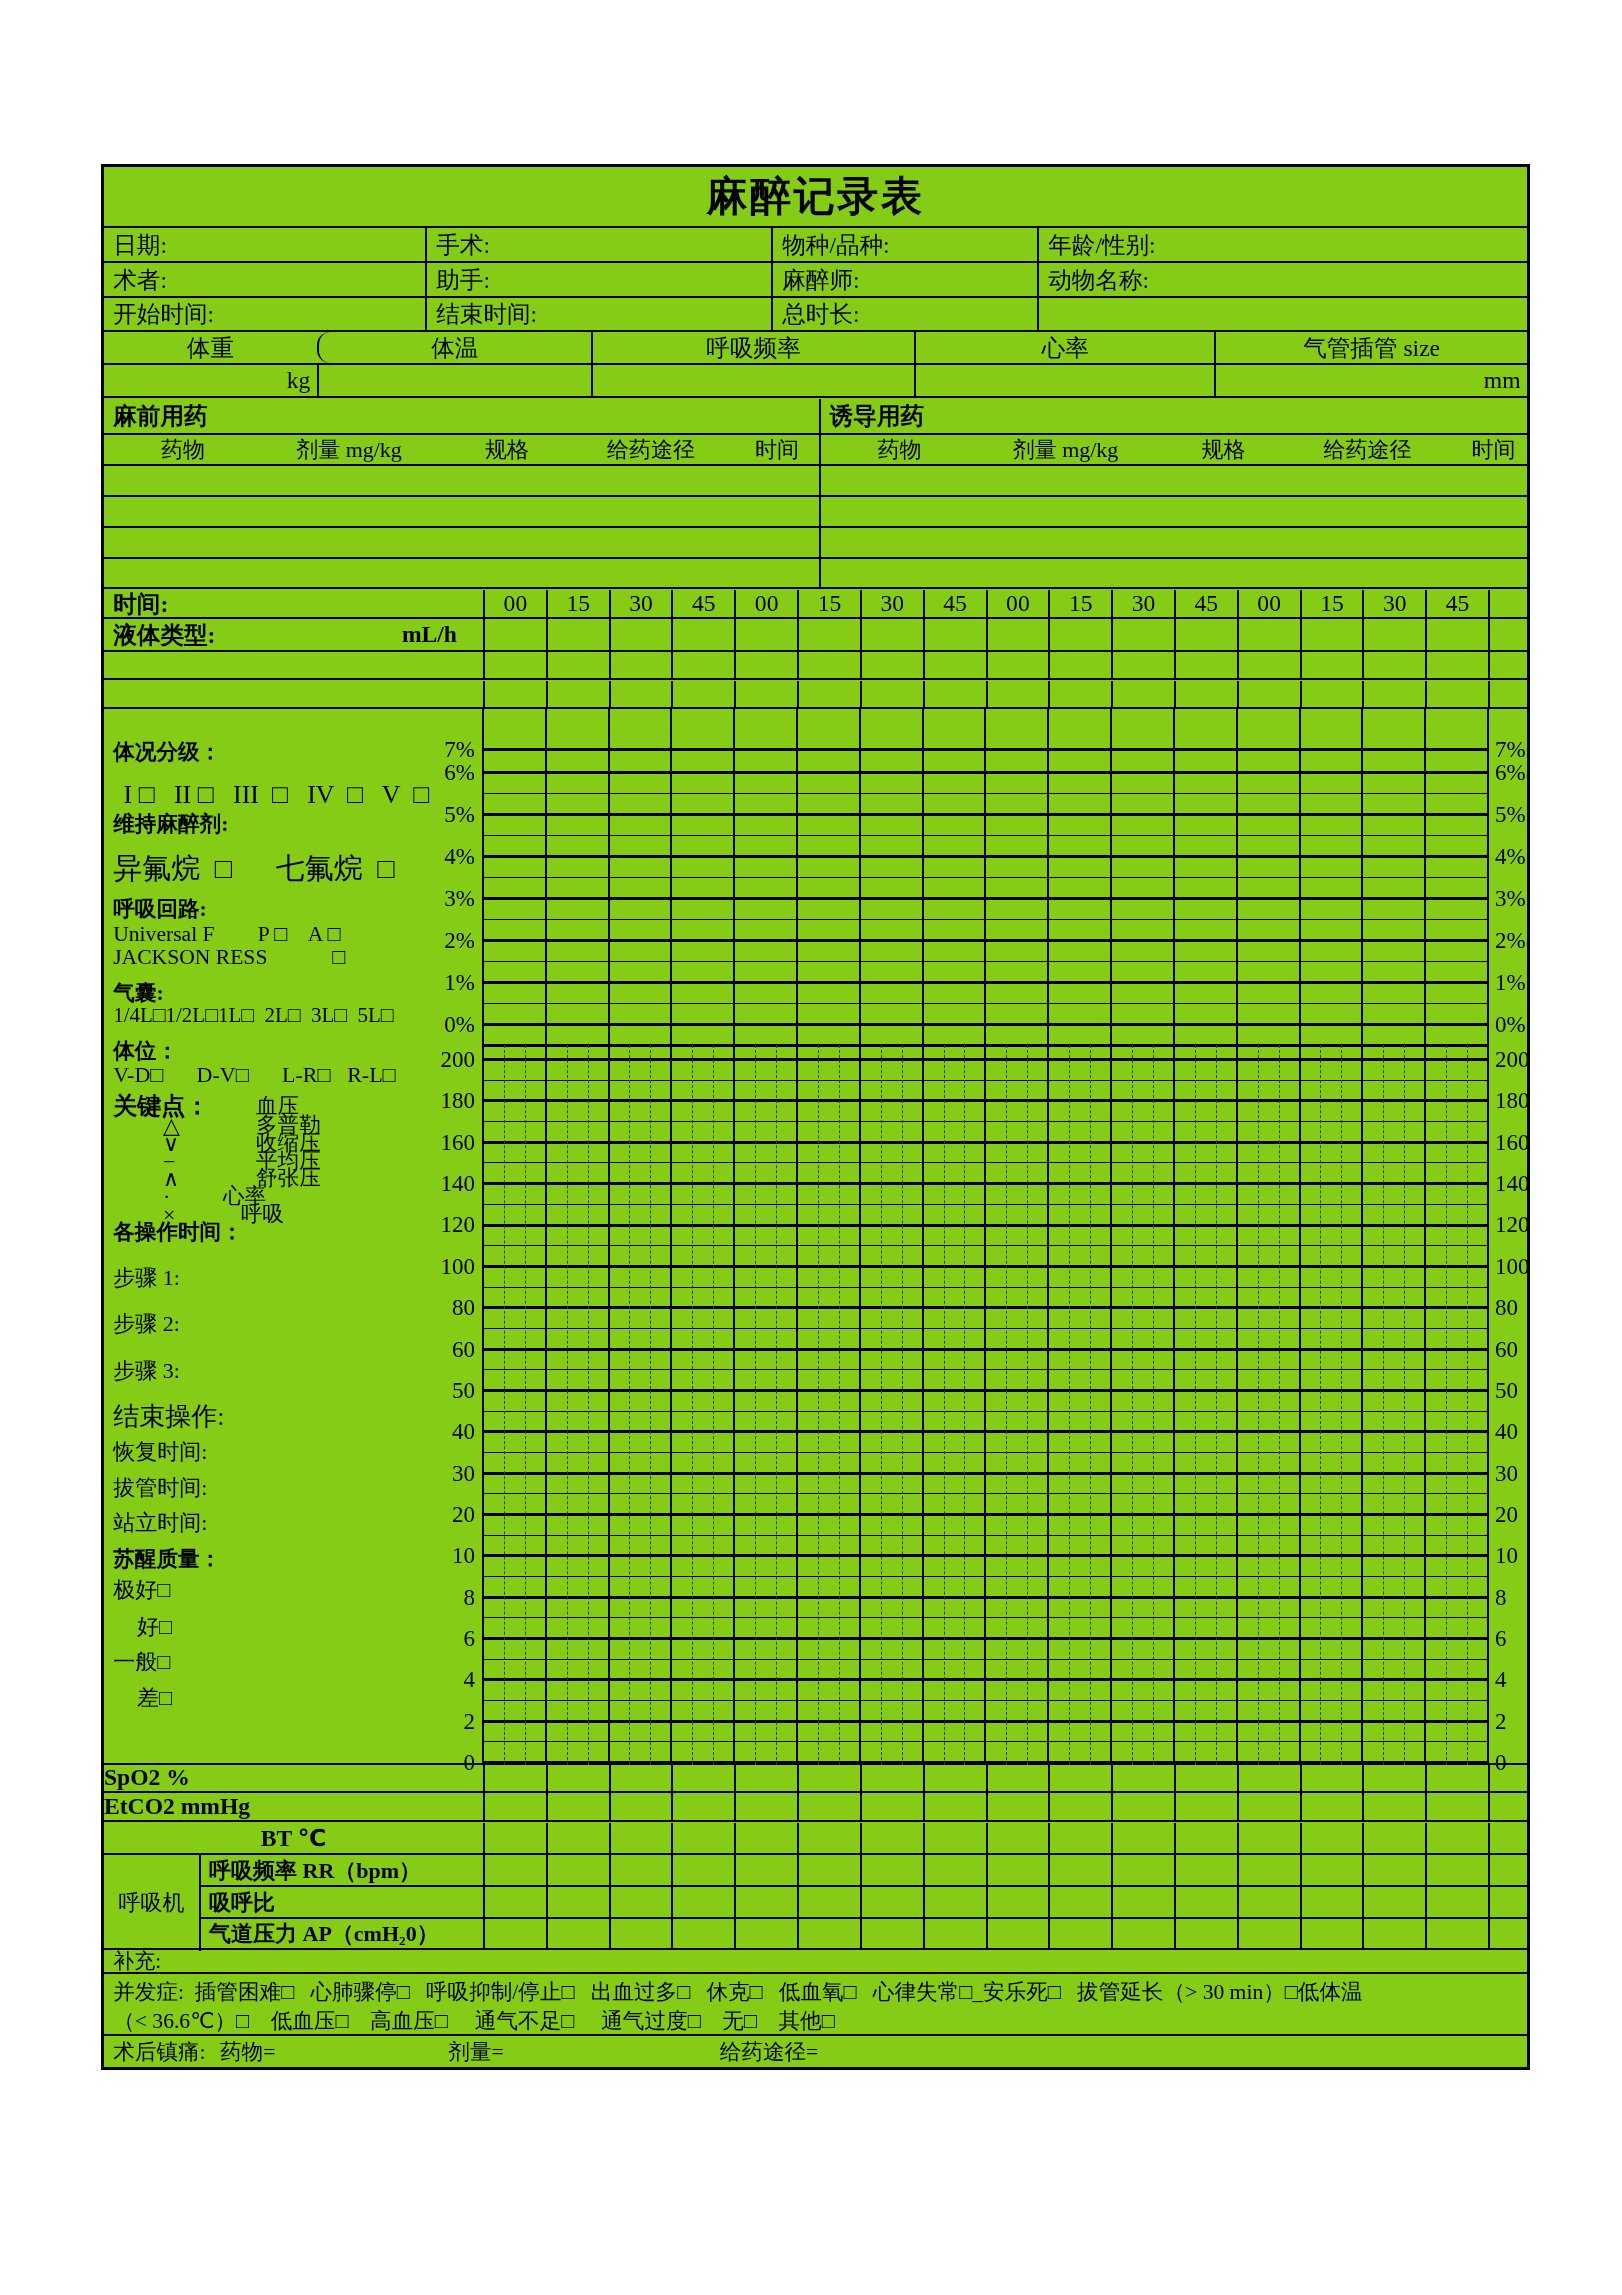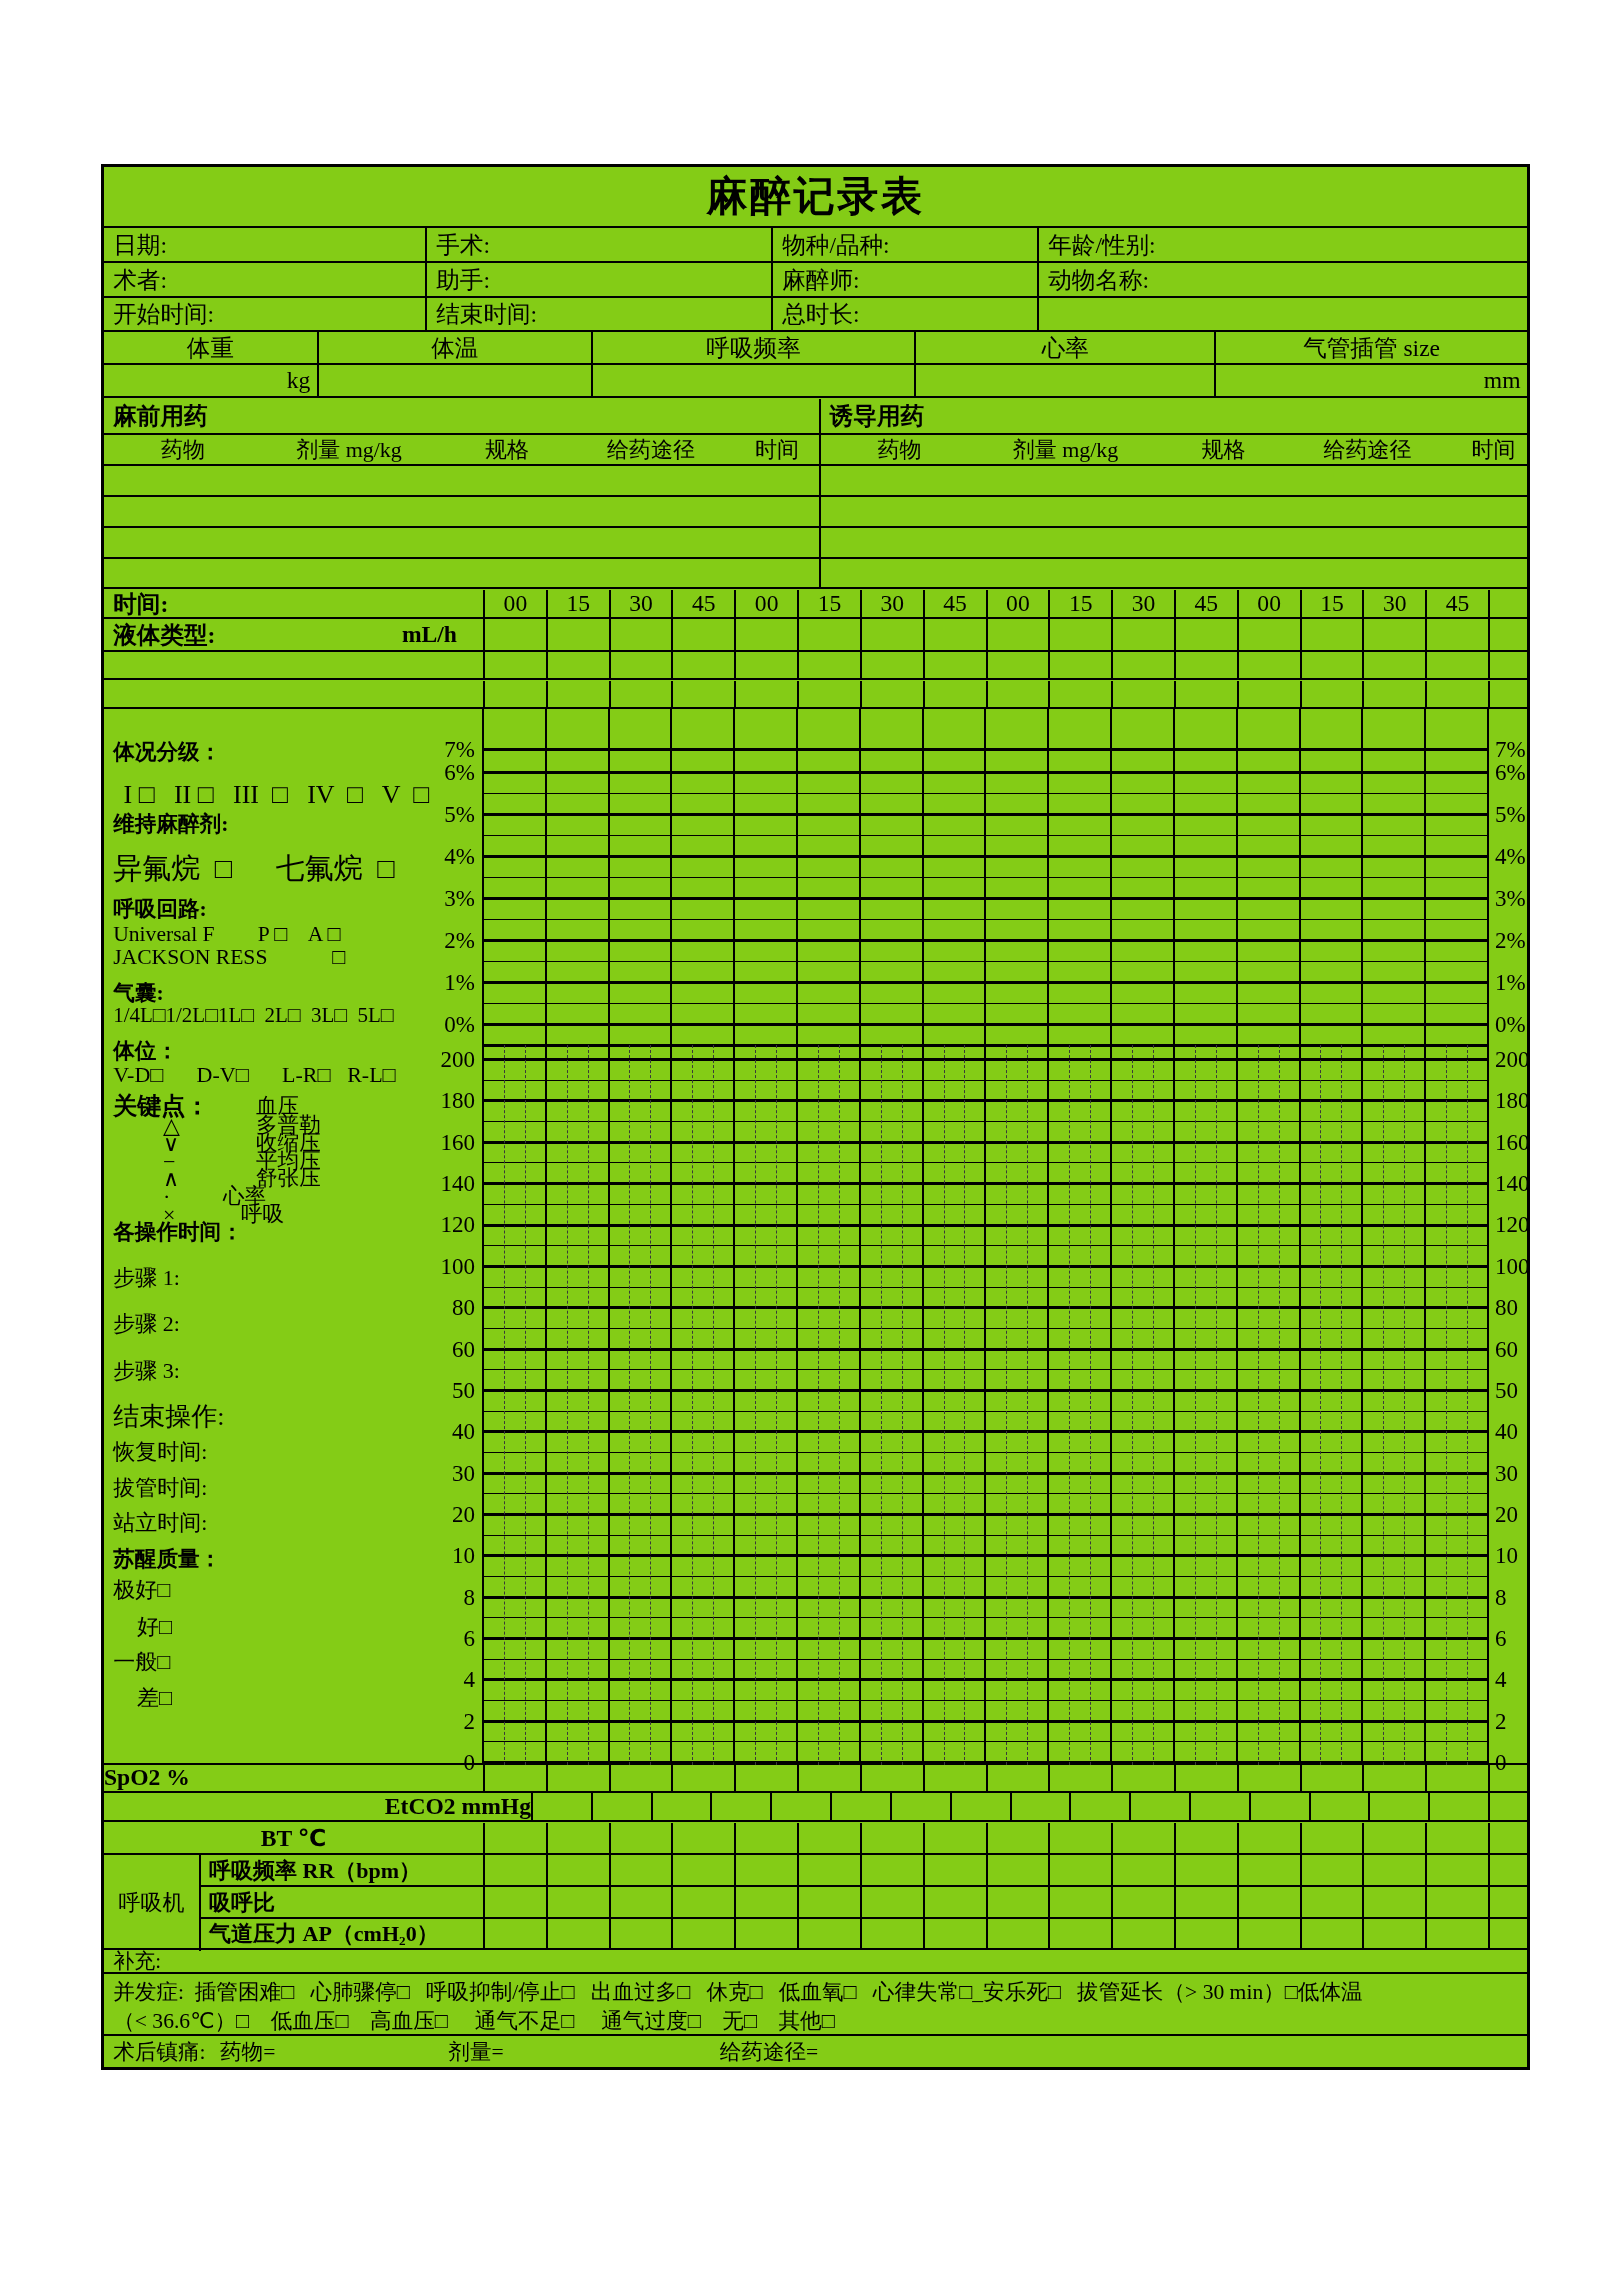--- a/index.html
+++ b/index.html
@@ -89,21 +89,21 @@
         </div>
       <div class="cell lab" style="width:490px;">
           <span></span>
         </div>
     </div>
 
     <div class="band" style="top:165px;height:33px;">
       <div class="cell ctr" style="width:213px;">
           <span>体重</span>
         </div>
-      <div class="cell ctr" style="width:274px;">
+      <div class="cell ctr" style="width:274px;border-radius:13px;">
           <span>体温</span>
         </div>
       <div class="cell ctr" style="width:324px;">
           <span>呼吸频率</span>
         </div>
       <div class="cell ctr" style="width:300px;">
           <span>心率</span>
         </div>
       <div class="cell ctr" style="width:313px;">
           <span>气管插管 size</span>
@@ -464,21 +464,21 @@
         <div class="gcell"></div>
         <div class="gcell"></div>
         <div class="gcell"></div>
         <div class="gcell"></div>
         <div class="gcell"></div>
         <div class="gcell"></div>
         <div class="gcell"></div>
         <div class="gcell narrow"></div>
       </div>
     <div class="band" style="top:1625px;height:30px;">
-      <div class="labelcell ctr" style="justify-content:flex-end;margin-left:48px;">
+      <div class="labelcell ctr" style="justify-content:flex-start;">
           <span>EtCO2 mmHg</span>
         </div>
     <div class="gcell"></div>
         <div class="gcell"></div>
         <div class="gcell"></div>
         <div class="gcell"></div>
         <div class="gcell"></div>
         <div class="gcell"></div>
         <div class="gcell"></div>
         <div class="gcell"></div>

